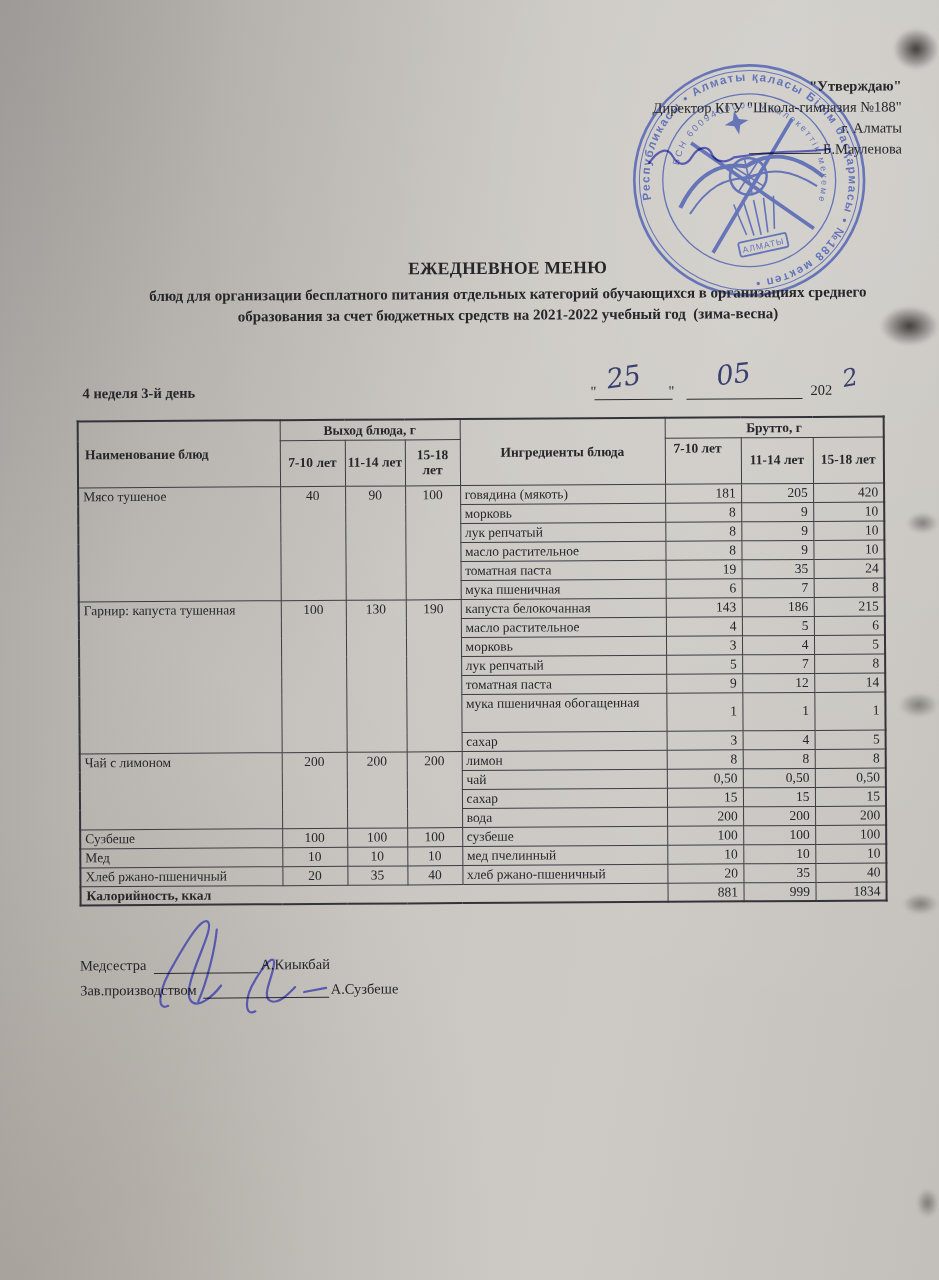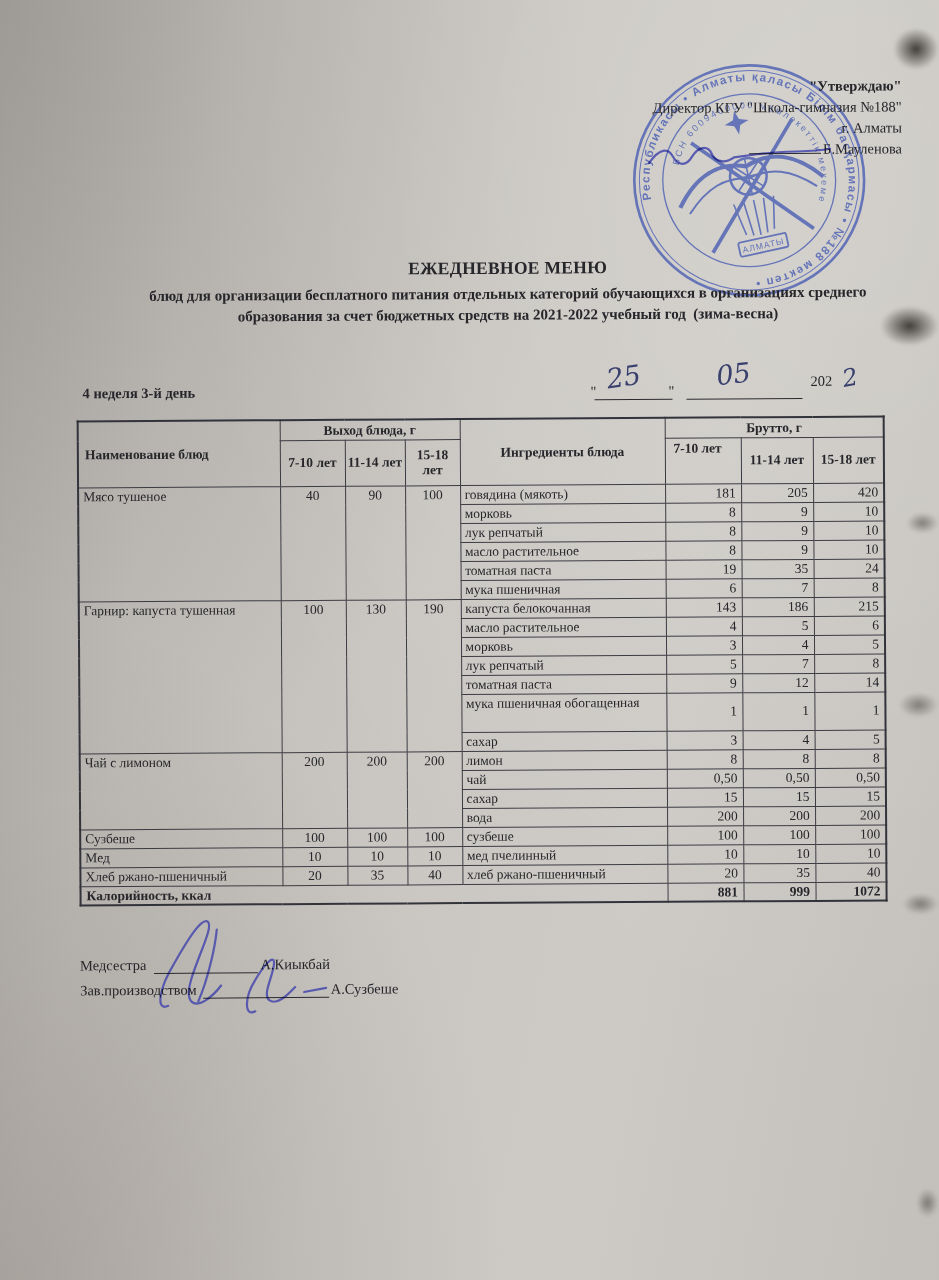--- a/index.html
+++ b/index.html
@@ -33,39 +33,39 @@
   
   .week-day{position:absolute;left:84px;top:383px;font-size:14.5px;font-weight:bold;}
   .date-group{position:absolute;left:592px;top:360px;width:300px;height:48px;font-size:14.5px;}
   .dq{position:absolute;top:24px;}
   .hand{font-style:italic;color:#39406e;font-size:27px;font-family:"DejaVu Serif",serif;}
   .hand-day{position:absolute;left:16px;top:2px;transform:rotate(-8deg);}
   .hand-month{position:absolute;left:126px;top:0px;transform:rotate(-6deg);}
   .hand-year{position:absolute;left:252px;top:6px;font-size:24px;transform:rotate(-10deg);}
   .dl1{position:absolute;left:4px;top:40px;width:78px;border-bottom:1.3px solid #2b2b30;}
   .dl2{position:absolute;left:96px;top:40px;width:116px;border-bottom:1.3px solid #2b2b30;}
-  .year-printed{position:absolute;left:220px;top:15px;}
+  .year-printed{position:absolute;left:220px;top:24px;}
 
   
   .menu-table{position:absolute;left:78px;top:418px;}
   table{border-collapse:collapse;table-layout:fixed;width:806px;font-size:13.5px;line-height:1.12;}
   th,td{border:1px solid #3c3c44;overflow:hidden;}
   table{border:2px solid #33333b;}
   thead th{font-weight:bold;text-align:center;vertical-align:middle;padding:1px 2px;}
   .h-dish{text-align:left;padding-left:6px;}
   .h-left{text-align:left;padding-left:8px;vertical-align:top;padding-top:2px;}
   tbody tr{height:19px;}
   tr.tall-row{height:38px;}
   .dish-cell{text-align:left;vertical-align:top;padding:1px 4px;}
   .out-cell{text-align:center;vertical-align:top;padding-top:1px;}
   .ing-cell{text-align:left;padding:0 4px;}
   .tall-row .ing-cell{vertical-align:top;padding-top:1px;}
   .val-cell{text-align:right;padding:0 5px;}
   .footer-label{font-weight:bold;text-align:left;padding:0 5px;}
-  .footer-val{font-weight:bold;}
+  .footer-val{font-weight:normal;}
   .hrow1{height:20px;}
   .hrow2{height:46px;}
 
   
   .sig-block{position:absolute;left:78px;top:955px;font-size:14.5px;}
   .sig-row{height:25px;white-space:nowrap;}
   .sig-line{display:inline-block;border-bottom:1.2px solid #2b2b30;height:14px;vertical-align:bottom;}
   .sig-line.l1{width:104px;margin-left:8px;}
   .sig-line.l2{width:126px;margin-left:6px;}
   .sig-name{margin-left:2px;}
@@ -313,21 +313,21 @@
             <td class="out-cell" rowspan="1">40</td>
             <td class="ing-cell">хлеб ржано-пшеничный</td>
             <td class="val-cell">20</td>
             <td class="val-cell">35</td>
             <td class="val-cell">40</td>
           </tr>
           <tr>
             <td class="footer-label" colspan="5">Калорийность, ккал</td>
             <td class="val-cell footer-val">881</td>
             <td class="val-cell footer-val">999</td>
-            <td class="val-cell footer-val">1072</td>
+            <td class="val-cell footer-val">1834</td>
           </tr>
         </tbody>
     </table>
   </div>
 
   <div class="sig-block">
     <div class="sig-row">
       <span>Медсестра</span><span class="sig-line l1"></span><span class="sig-name">А.Киыкбай</span>
     </div>
     <div class="sig-row">

